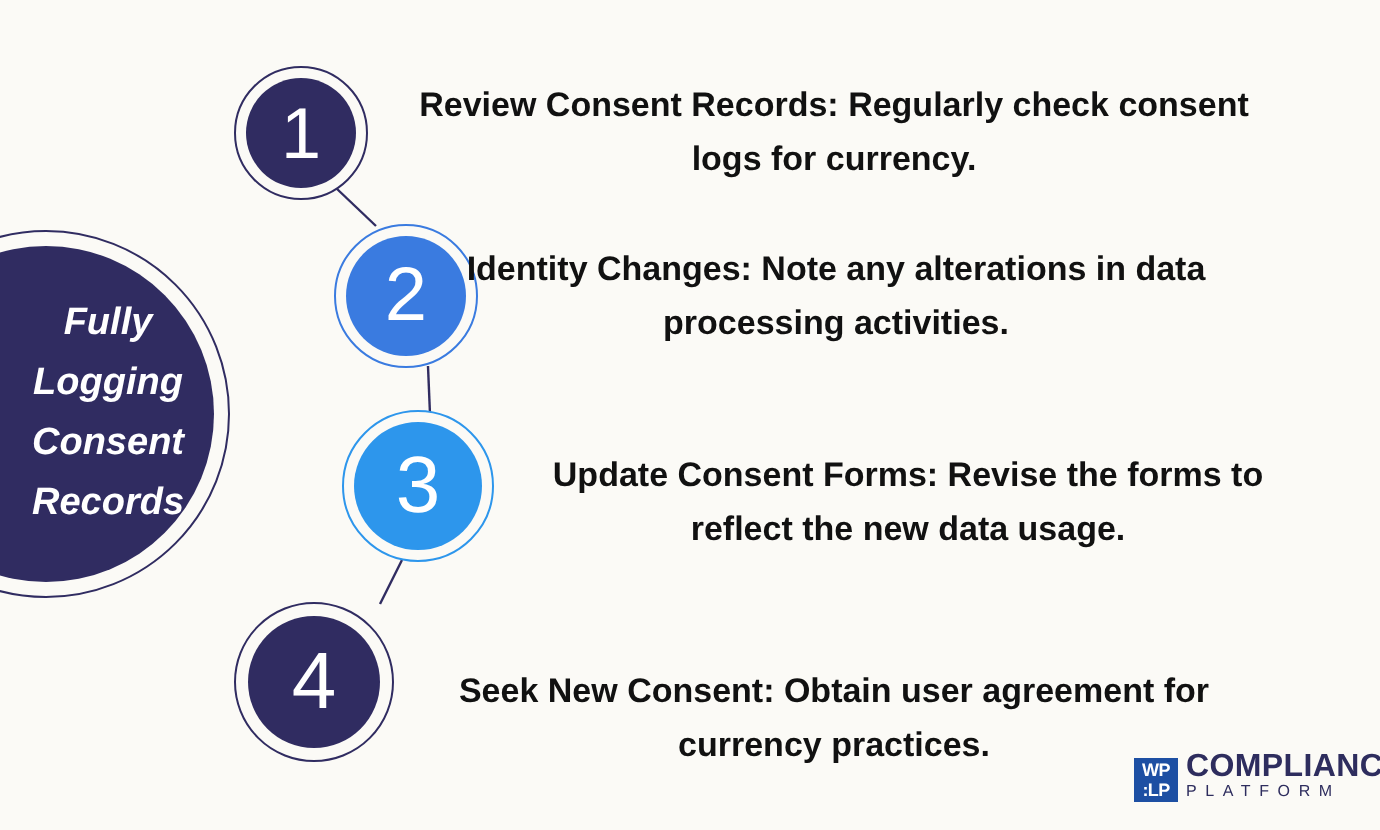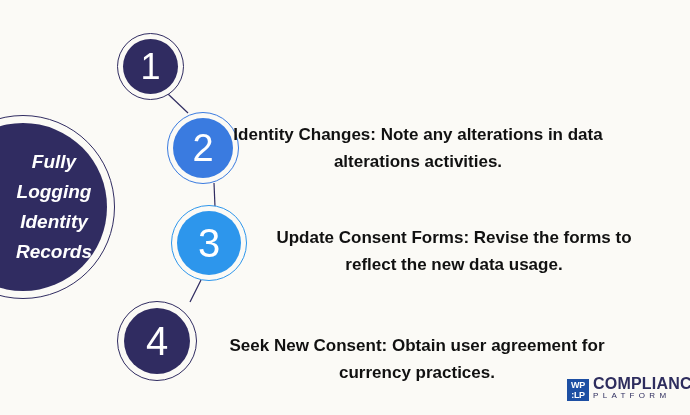--- a/index.html
+++ b/index.html
@@ -26,37 +26,41 @@
     <line x1="168" y1="94" x2="188" y2="113" stroke="#302c61" stroke-width="1.2"></line>
     <line x1="214" y1="183" x2="215" y2="207" stroke="#302c61" stroke-width="1.2"></line>
     <line x1="201" y1="280" x2="190" y2="302" stroke="#302c61" stroke-width="1.2"></line>
   </svg>
 
   <div class="hub-ring" style="left:-69px; top:115px; width:184px; height:184px;"></div>
   <div class="hub" style="left:-61px; top:123px; width:168px; height:168px;">
     <div style="margin-left:62px; width:100px;font-style:italic;">
       <div>Fully</div>
       <div>Logging</div>
-      <div>Identity</div>
+      <div>Consent</div>
       <div>Records</div>
     </div>
   </div>
 
   <div class="step-ring" style="left:117px; top:33px; width:67px; height:67px; border:1.3px solid #302c61;"></div>
   <div class="step" style="left:123px; top:39px; width:55px; height:55px; background:#302c61; font-size:36px;">
     <span>1</span>
   </div>
+  <div class="step-text" style="left:194px; top:39px; width:446px;">
+    <div>Review Consent Records: Regularly check consent</div>
+    <div>logs for currency.</div>
+  </div>
 
   <div class="step-ring" style="left:167px; top:112px; width:72px; height:72px; border:1.3px solid #3a7be0;"></div>
   <div class="step" style="left:173px; top:118px; width:60px; height:60px; background:#3a7be0; font-size:38px;">
     <span>2</span>
   </div>
   <div class="step-text" style="left:228px; top:121px; width:380px;">
     <div>Identity Changes: Note any alterations in data</div>
-    <div>alterations activities.</div>
+    <div>processing activities.</div>
   </div>
 
   <div class="step-ring" style="left:171px; top:205px; width:76px; height:76px; border:1.3px solid #2d96ec;"></div>
   <div class="step" style="left:177px; top:211px; width:64px; height:64px; background:#2d96ec; font-size:40px;">
     <span>3</span>
   </div>
   <div class="step-text" style="left:262px; top:224px; width:384px;">
     <div>Update Consent Forms: Revise the forms to</div>
     <div>reflect the new data usage.</div>
   </div>

